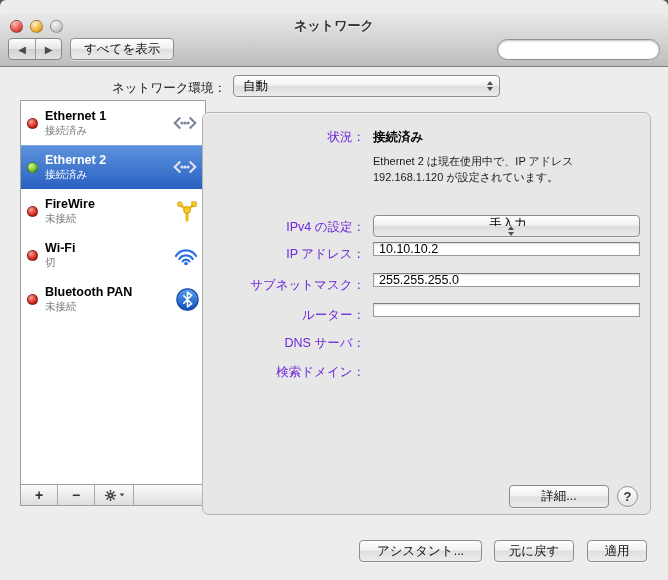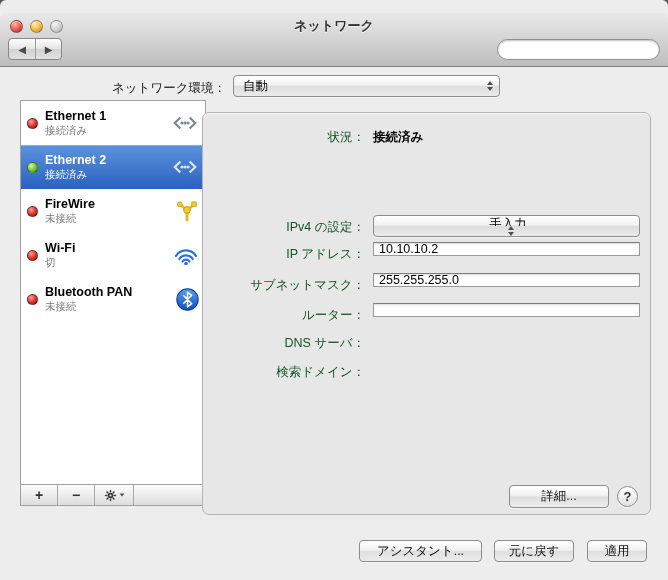--- a/index.html
+++ b/index.html
@@ -74,21 +74,21 @@
     background:linear-gradient(#fcfcfc,#dedede); }
   .list-bar .cell { width:37px; display:flex; align-items:center; justify-content:center;
     border-right:1px solid #a8a8a8; font-size:14px; color:#333; font-weight:bold; }
   .list-bar .cell.gear { width:39px; font-weight:normal; gap:2px; }
   .list-bar .filler { flex:1; }
 
   
   .panel { position:absolute; left:202px; top:112px; width:449px; height:403px;
     background:#e7e7e7; border:1px solid #b3b3b3; border-radius:7px;
     box-shadow:inset 0 1px 0 rgba(255,255,255,.65); }
-  .flabel { position:absolute; left:0; width:162px; text-align:right; font-size:12.5px; color:#14532d; }
+  .flabel { position:absolute; left:0; width:162px; text-align:right; font-size:12.5px; color:#6d28d9; }
   .status-value { position:absolute; left:170px; font-size:12.5px; font-weight:bold; color:#000; }
   .status-desc { position:absolute; left:170px; width:264px; font-size:11px; color:#1a1a1a; line-height:16px; }
   .txt-input { position:absolute; left:170px; width:267px; height:14px; background:#fff;
     border:1px solid #9b9b9b; border-top-color:#7d7d7d; box-shadow:inset 0 1px 2px rgba(0,0,0,.15);
     font-size:12.5px; font-family:inherit; padding:0 5px; outline:none; }
   .panel .popup { left:170px; width:267px;flex-direction:column; }
   .advanced { position:absolute; left:306px; top:372px; width:100px; height:23px; }
   .helpbtn { position:absolute; left:414px; top:373px; width:21px; height:21px; border-radius:50%;
     border:1px solid #8d8d8d; background:linear-gradient(#ffffff,#e2e2e2);
     display:flex; align-items:center; justify-content:center; font-size:13px; font-weight:bold; color:#333;
@@ -112,20 +112,21 @@
       <div class="light gray"></div>
     </div>
     <div class="navseg">
       <div class="cell">
           <span>◀</span>
         </div>
       <div class="cell">
           <span>▶</span>
         </div>
     </div>
+    <button class="aqua-btn showall">すべてを表示</button>
     <div class="searchbox">
       <svg width="15" height="15" viewBox="0 0 15 15">
         <circle cx="6.2" cy="6.2" r="4" fill="none" stroke="#777" stroke-width="1.5"></circle>
         <line x1="9.3" y1="9.3" x2="12.6" y2="12.6" stroke="#777" stroke-width="1.6" stroke-linecap="round"></line>
       </svg>
       <input type="text" placeholder="" style="">
     </div>
   </div>
 
   <div class="env-label">ネットワーク環境：</div>
@@ -249,20 +250,24 @@
         </svg>
         <span class="tri-down" style="transform:scale(.8)"></span>
       </div>
       <div class="filler"></div>
     </div>
   </div>
 
   <div class="panel">
     <div class="flabel" style="top:16px;">状況：</div>
     <div class="status-value" style="top:16px;">接続済み</div>
+    <div class="status-desc" style="top:40px;">
+      <span style="display:block">Ethernet 2 は現在使用中で、IP アドレス</span>
+      <span style="display:block">192.168.1.120 が設定されています。</span>
+    </div>
 
     <div class="flabel" style="top:106px;">IPv4 の設定：</div>
     <div class="popup" style="top:102px;">
       <span class="ptext">手入力</span>
       <span class="arrows">
           <span class="tri-up"></span>
           <span class="tri-down"></span>
         </span>
     </div>
 

